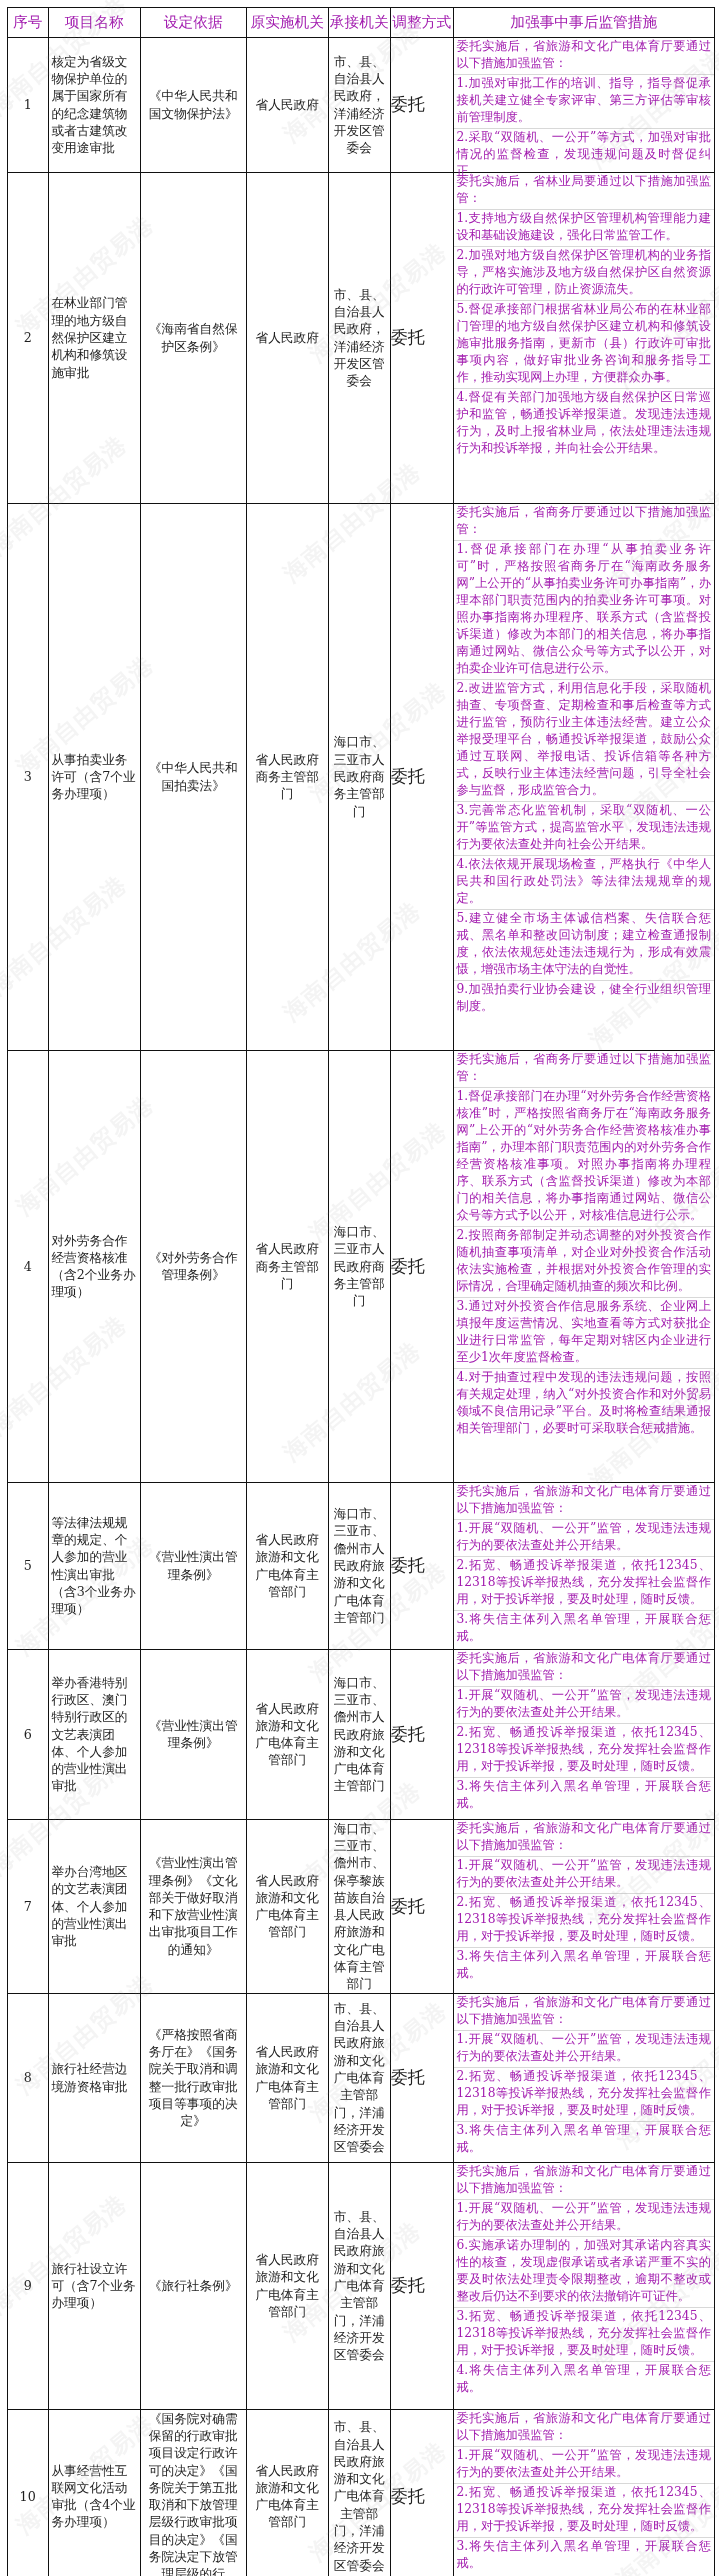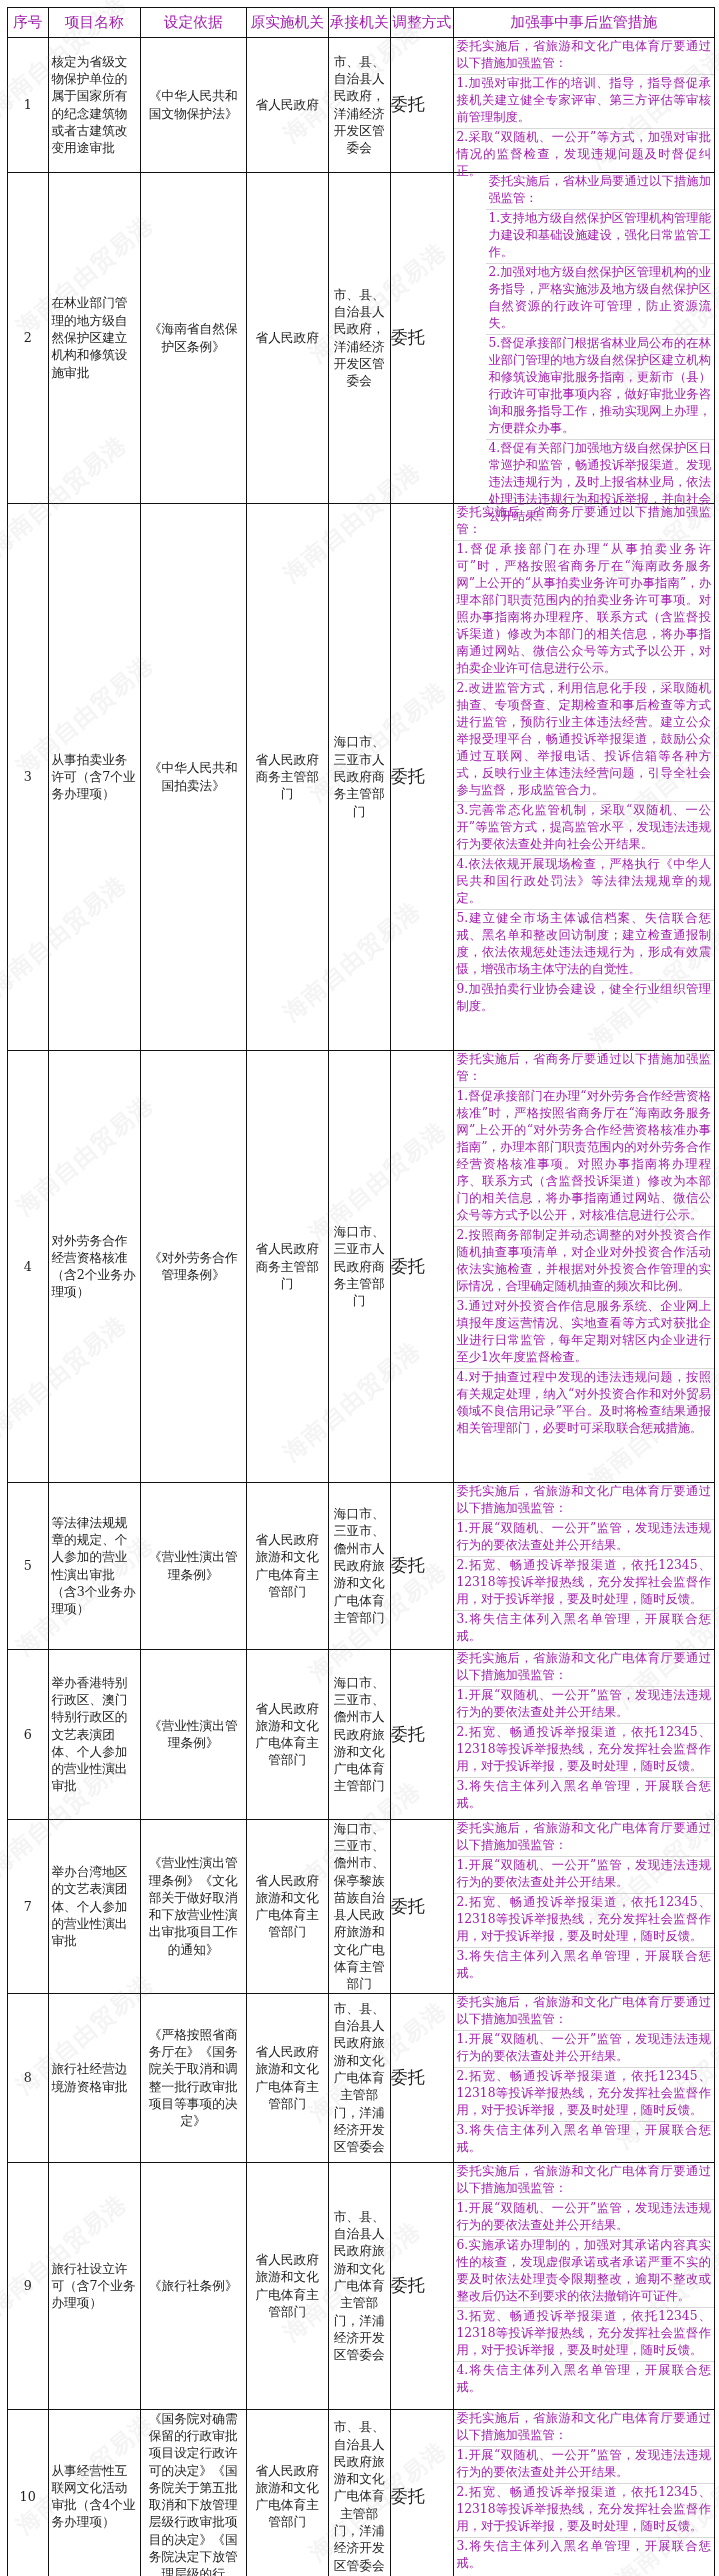--- a/index.html
+++ b/index.html
@@ -65,21 +65,21 @@
         </td>
       </tr>
       <tr style="height: 331px;">
         <td class="c-no">2</td>
         <td class="c-name">在林业部门管理的地方级自然保护区建立机构和修筑设施审批</td>
         <td class="c-basis">《海南省自然保护区条例》</td>
         <td class="c-orig">省人民政府</td>
         <td class="c-recv">市、县、自治县人民政府，洋浦经济开发区管委会</td>
         <td class="c-mode">委托</td>
         <td class="c-measures">
-          <div class="measure-list" style="height: 330px; margin-left: 32px;">
+          <div class="measure-list" style="height: 330px;">
             <div class="measure">委托实施后，省林业局要通过以下措施加强监管：</div>
             <div class="measure">1.支持地方级自然保护区管理机构管理能力建设和基础设施建设，强化日常监管工作。</div>
             <div class="measure">2.加强对地方级自然保护区管理机构的业务指导，严格实施涉及地方级自然保护区自然资源的行政许可管理，防止资源流失。</div>
             <div class="measure">5.督促承接部门根据省林业局公布的在林业部门管理的地方级自然保护区建立机构和修筑设施审批服务指南，更新市（县）行政许可审批事项内容，做好审批业务咨询和服务指导工作，推动实现网上办理，方便群众办事。</div>
             <div class="measure">4.督促有关部门加强地方级自然保护区日常巡护和监管，畅通投诉举报渠道。发现违法违规行为，及时上报省林业局，依法处理违法违规行为和投诉举报，并向社会公开结果。</div>
           </div>
         </td>
       </tr>
       <tr style="height: 547px;">
         <td class="c-no">3</td>

